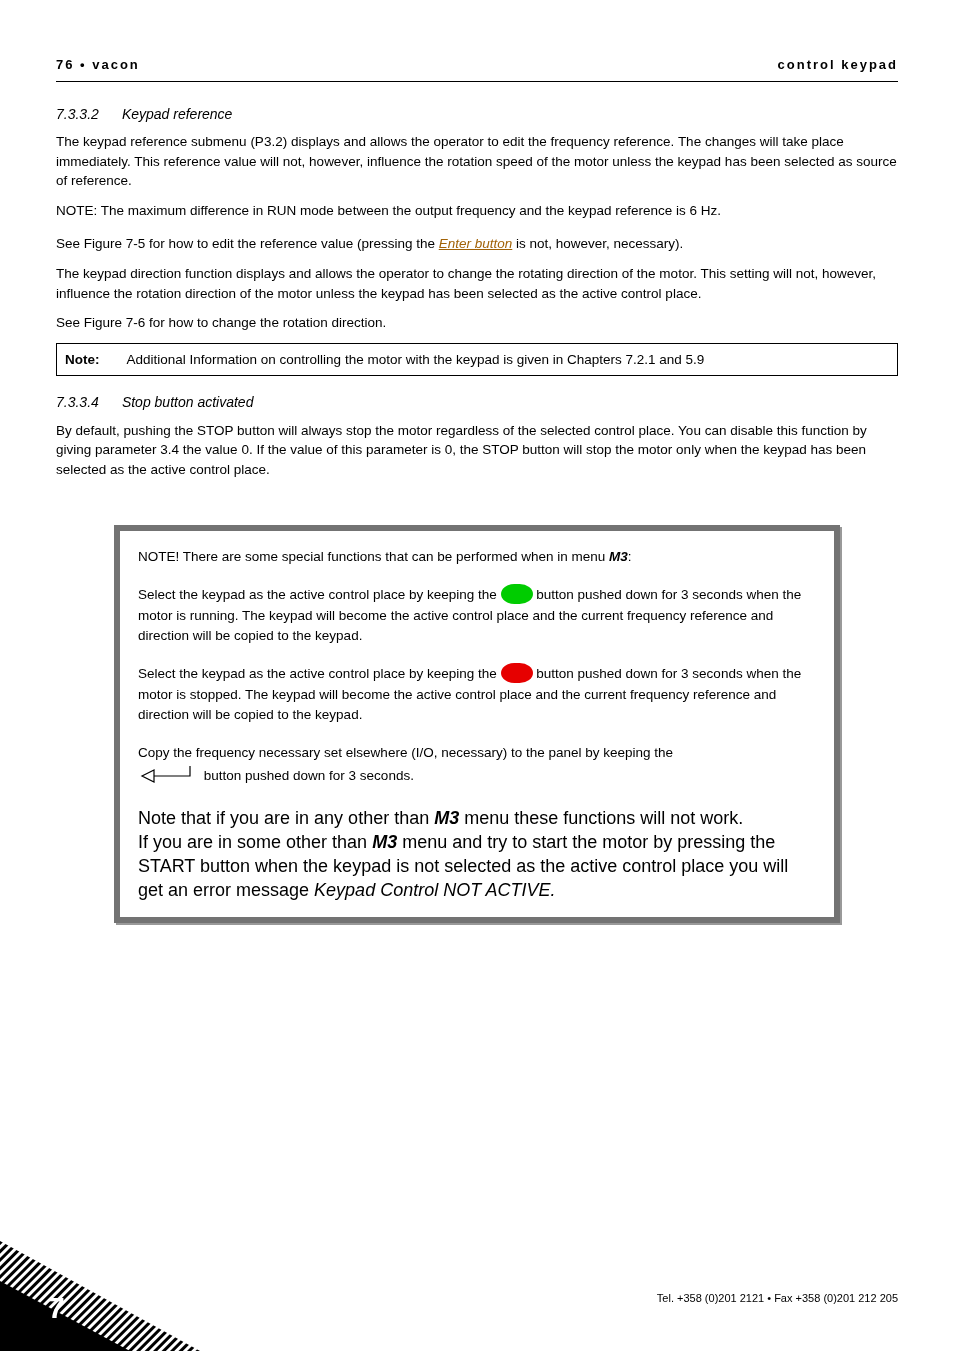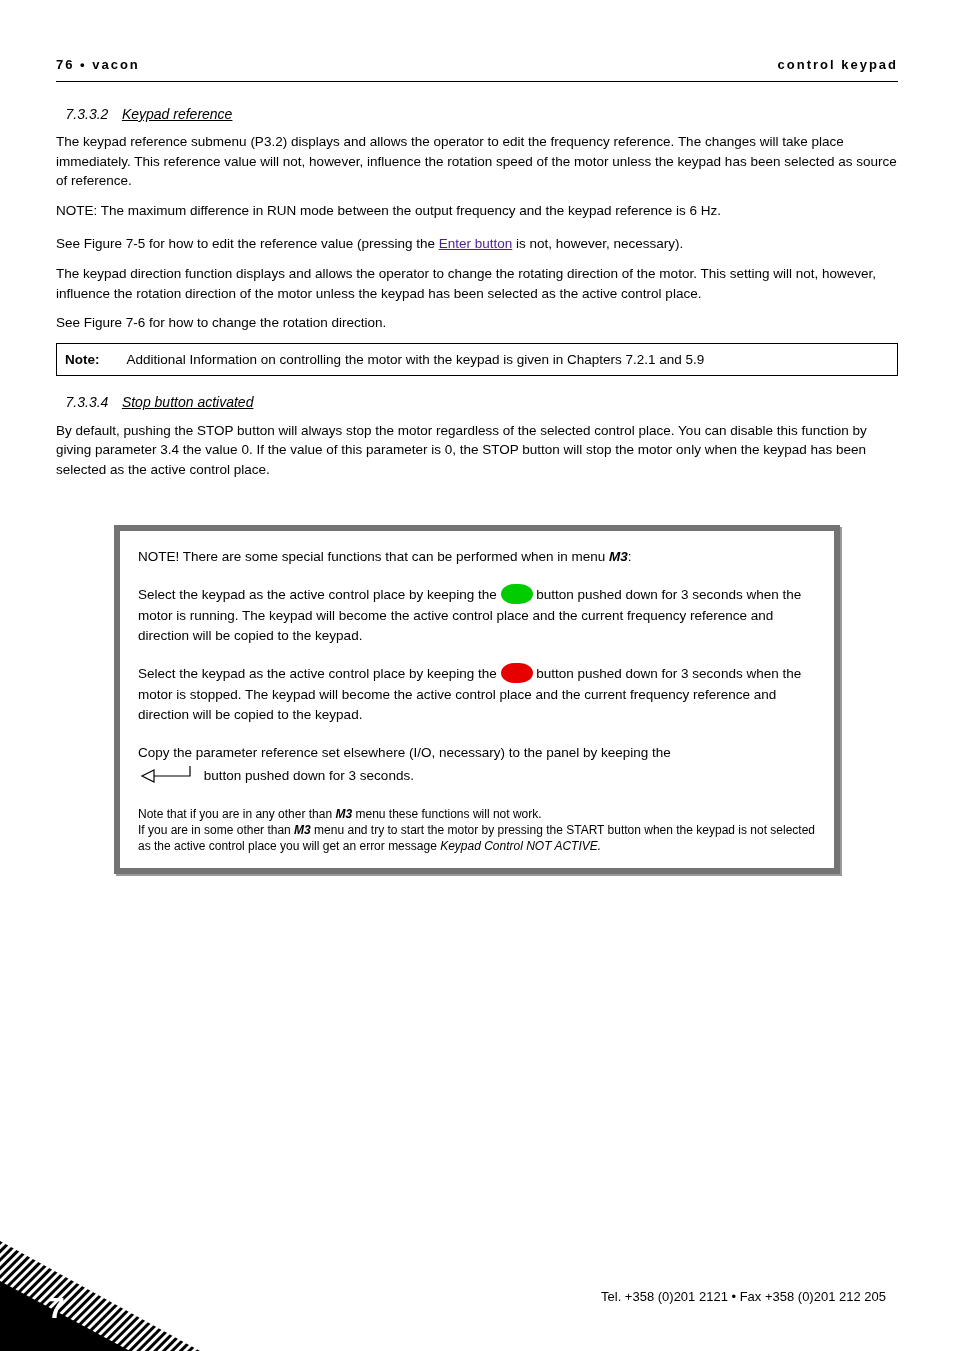--- a/index.html
+++ b/index.html
@@ -35,29 +35,27 @@
   }
   .section-heading {
     font-style: italic;
     margin: 12px 0 8px 0;
     font-size: 14px;
   }
   .section-heading .num {
     display: inline-block;
     width: 62px;
     font-style: italic;
-    text-align: center;
   }
   .section-heading .title {
-    text-decoration: underline;
     font-style: italic;
   }
   p { margin: 0 0 10px 0; }
   .b { font-weight: normal; }
-  .link { color: #4c1d95; text-decoration: underline; }
+  .link { color: #a16207; font-style: italic; text-decoration: underline; }
   .note-table {
     border: 1px solid #000;
     width: 100%;
     margin: 10px 0 16px 0;
     border-collapse: collapse;
   }
   .note-table td { padding: 6px 8px; vertical-align: top; }
   .note-table td.lbl { font-weight: bold; width: 62px; white-space: nowrap; }
   .note-box {
     border: 6px solid #737373;
@@ -79,33 +77,33 @@
     top: -2px;
   }
   .btn-green { background: #00cc00; }
   .btn-red { background: #e60000; }
   .enter-arrow {
     display: inline-block;
     vertical-align: middle;
     margin: 0 6px 0 2px;
   }
   .enter-arrow svg { display: block; }
-  .smalltext { font-size: 12px; line-height: 1.35; }
+  .smalltext { font-size: 18px; line-height: 1.35; }
   .footer-area {
     position: absolute;
     left: 0;
     bottom: 0;
     width: 100%;
     height: 110px;
   }
   .footer-contact {
     position: absolute;
-    right: 68px;
+    right: 56px;
     bottom: 44px;
-    font-size: 13px;
+    font-size: 11px;
   }
   .footer-chapter {
     position: absolute;
     left: 48px;
     bottom: 22px;
     color: #fff;
     font-size: 30px;
     font-weight: bold;
     z-index: 3;
   }
@@ -173,21 +171,21 @@
     </div>
     <div class="para">
       <span class="b">Select the keypad as the active control place</span><span> by keeping the </span>
       <span class="btn-green"></span><span> button pushed down for 3 seconds </span><span class="b">when the motor is running</span><span>. The keypad will become the active control place and the current frequency reference and direction will be copied to the keypad.</span>
     </div>
     <div class="para">
       <span class="b">Select the keypad as the active control place</span><span> by keeping the </span>
       <span class="btn-red"></span><span> button pushed down for 3 seconds </span><span class="b">when the motor is stopped</span><span>. The keypad will become the active control place and the current frequency reference and direction will be copied to the keypad.</span>
     </div>
     <div class="para">
-      <span class="b">Copy the parameter reference set elsewhere</span><span> (I/O, necessary) </span><span class="b">to the panel</span><span> by keeping the </span><br>
+      <span class="b">Copy the frequency necessary set elsewhere</span><span> (I/O, necessary) </span><span class="b">to the panel</span><span> by keeping the </span><br>
       <span class="enter-arrow">
         <svg width="54" height="24" viewBox="0 0 54 24">
           <path d="M 50 2 L 50 12 L 14 12" fill="none" stroke="#000" stroke-width="1.2"></path>
           <path d="M 14 6 L 2 12 L 14 18 Z" fill="none" stroke="#000" stroke-width="1.2"></path>
         </svg>
       </span><span> button pushed down for 3 seconds.</span>
     </div>
     <div class="para smalltext">
       <span class="b">Note that</span><span> if you are in any other than </span><span class="m3">M3</span><span> menu these functions will not work.</span><br>
       <span>If you are in some other than </span><span class="m3">M3</span><span> menu and try to start the motor by pressing the START button when the keypad is not selected as the active control place you will get an error message </span><span class="italic">Keypad Control NOT ACTIVE.</span>

